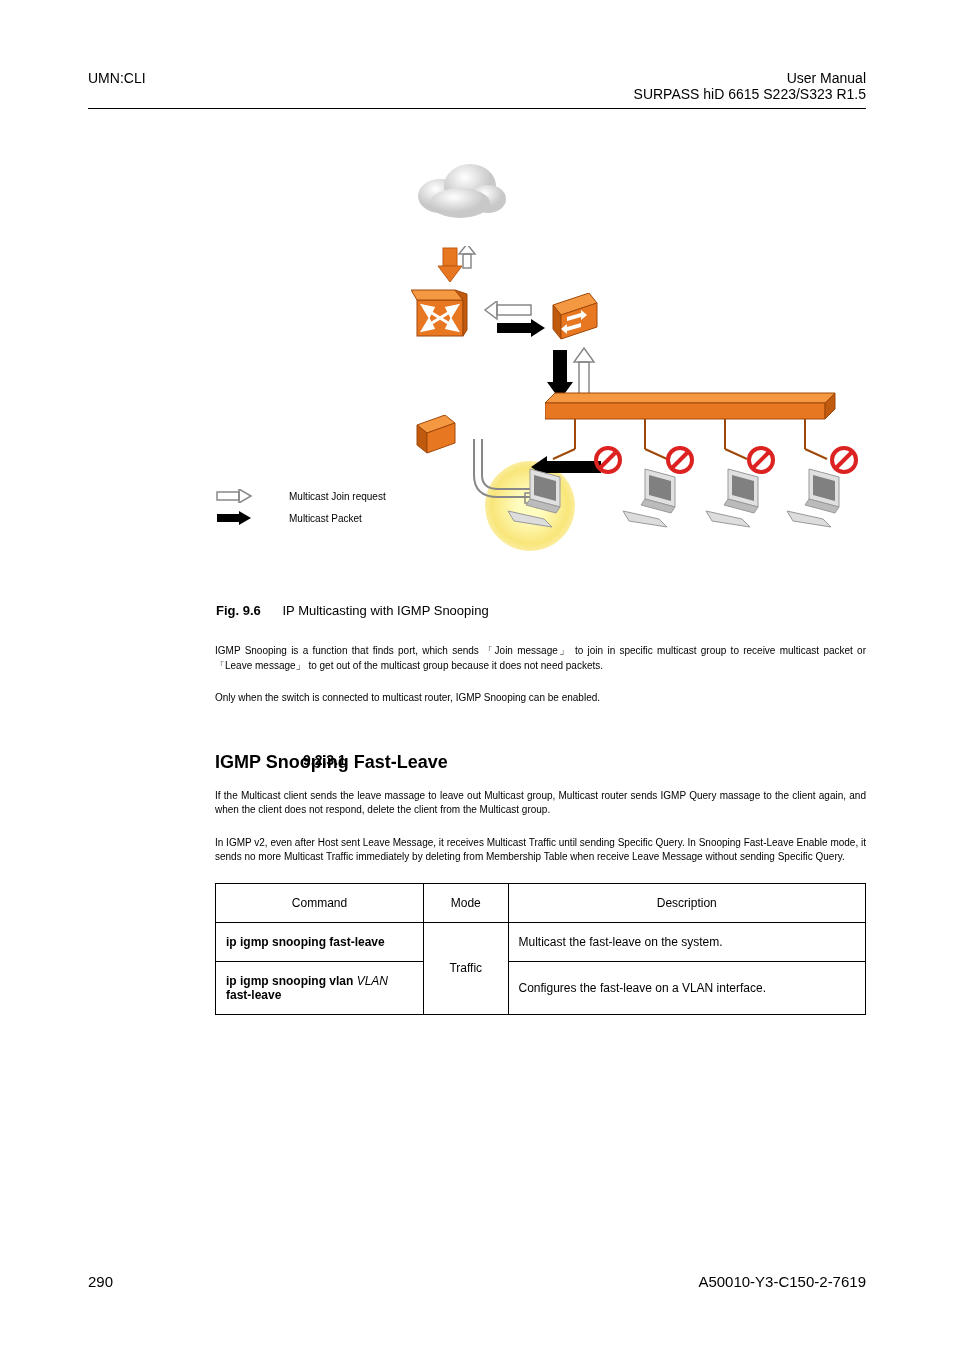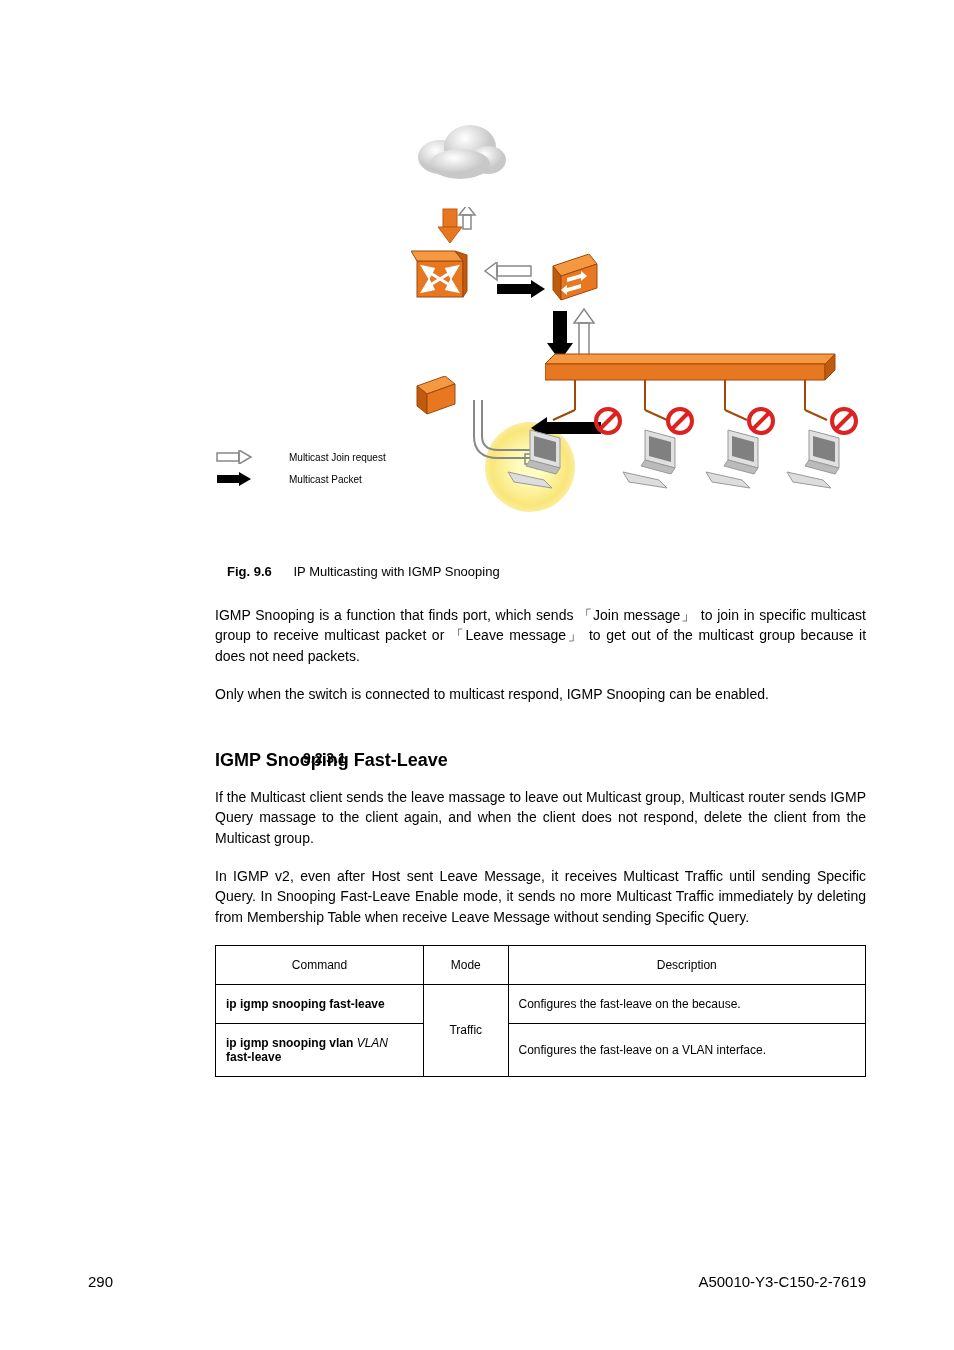--- a/index.html
+++ b/index.html
@@ -129,25 +129,25 @@
       top: 338px;
       font-size: 10px;
     }
     .legend-row { display: flex; align-items: center; margin-bottom: 8px; }
     .legend-icon { width: 40px; display: flex; align-items: center; justify-content: flex-start; }
     .legend-text { margin-left: 4px; padding-left: 30px; }
 
     .figure-label {
       font-size: 13px;
       margin-bottom: 26px;
-      margin-left: 12px;
+      margin-left: 1px;
       text-align: left;
     }
     .para {
-      font-size: 14px;
+      font-size: 10px;
       line-height: 1.45;
       text-align: justify;
       margin-bottom: 18px;
     }
     .section-num {
       position: absolute;
       left: 88px;
       font-size: 14px;
       font-weight: bold;
     }
@@ -188,20 +188,27 @@
       display: flex;
       justify-content: space-between;
       font-size: 15px;
     }
     .bracket { font-family: "MS Gothic", monospace; }
   </style>
 </head>
 <body>
 
 <div class="page">
+  <div class="header">
+    <div>UMN:CLI</div>
+    <div class="header-right">
+      <div>User Manual</div>
+      <div>SURPASS hiD 6615 S223/S323 R1.5</div>
+    </div>
+  </div>
 
   <div class="content">
     <div class="diagram-area">
 
       <svg class="cloud" width="100" height="70">
         <defs>
           <radialGradient id="cg" cx="40%" cy="30%">
               <stop offset="0%" stop-color="#fff"></stop>
               <stop offset="100%" stop-color="#c8c8c8"></stop>
             </radialGradient>
@@ -376,21 +383,21 @@
     <div class="figure-label">
       <b>Fig. 9.6</b>
       &nbsp;&nbsp;&nbsp;&nbsp;
       <span>IP Multicasting with IGMP Snooping</span>
     </div>
 
     <p class="para">
       <span>IGMP Snooping is a function that finds port, which sends </span><span class="bracket">「</span><span>Join message</span><span class="bracket">」</span><span> to join in specific multicast group to receive multicast packet or </span><span class="bracket">「</span><span>Leave message</span><span class="bracket">」</span><span> to get out of the multicast group because it does not need packets.</span>
     </p>
 
-    <p class="para">Only when the switch is connected to multicast respond, IGMP Snooping can be enabled.</p>
+    <p class="para">Only when the switch is connected to multicast router, IGMP Snooping can be enabled.</p>
 
     <div class="section-row">
       <span class="section-num">9.2.3.1</span>
       <span class="section-title">IGMP Snooping Fast-Leave</span>
     </div>
 
     <p class="para">If the Multicast client sends the leave massage to leave out Multicast group, Multicast router sends IGMP Query massage to the client again, and when the client does not respond, delete the client from the Multicast group.</p>
     <p class="para">In IGMP v2, even after Host sent Leave Message, it receives Multicast Traffic until sending Specific Query. In Snooping Fast-Leave Enable mode, it sends no more Multicast Traffic immediately by deleting from Membership Table when receive Leave Message without sending Specific Query.</p>
 
     <table class="table">
@@ -398,21 +405,21 @@
         <tr>
           <th style="width:32%">Command</th>
           <th style="width:13%">Mode</th>
           <th>Description</th>
         </tr>
       </thead>
       <tbody>
         <tr>
           <td><b>ip igmp snooping fast-leave</b></td>
           <td class="mode-cell" rowspan="2">Traffic</td>
-          <td>Configures the fast-leave on the because.</td>
+          <td>Multicast the fast-leave on the system.</td>
         </tr>
         <tr>
           <td><b><span>ip igmp snooping vlan </span></b><i>VLAN </i><b>fast-leave</b></td>
           <td>Configures the fast-leave on a VLAN interface.</td>
         </tr>
       </tbody>
     </table>
 
   </div>
 

